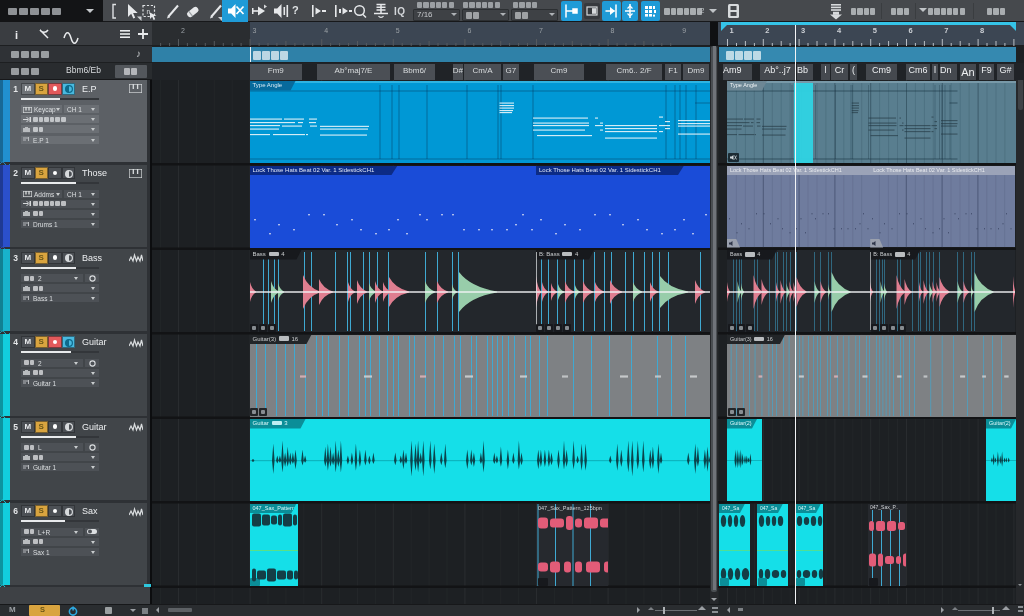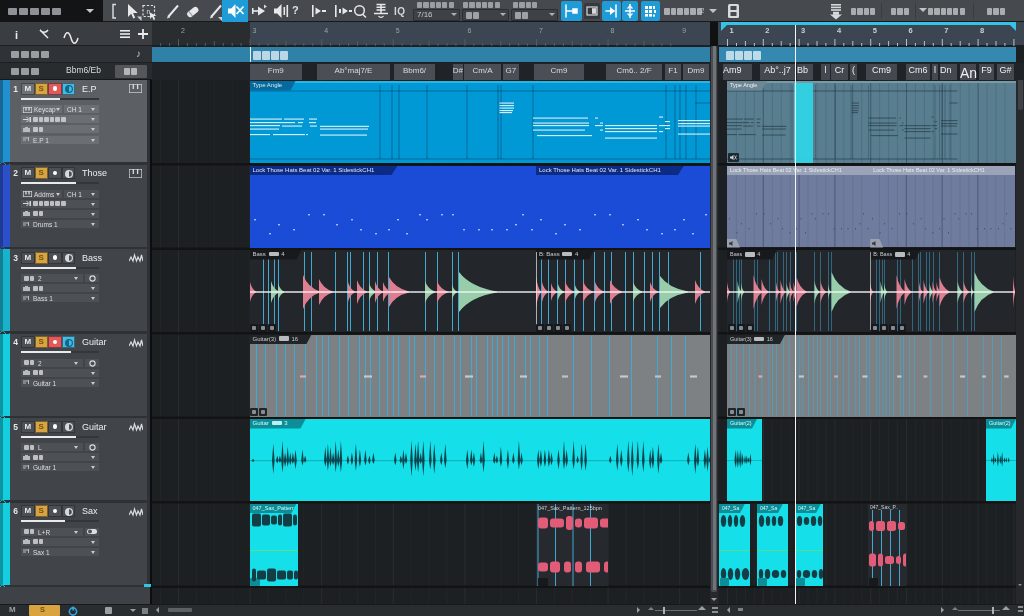--- a/index.html
+++ b/index.html
@@ -1447,21 +1447,21 @@
 <div class="a t " style="left:850px;top:66px;font-size:9px;color:#eef0f2;width:7px;text-align:center;white-space:nowrap;">(</div>
 <div class="a " style="left:866px;top:63.5px;width:31px;height:16px;background:#45494f;overflow:hidden;"></div>
 <div class="a t " style="left:866px;top:66px;font-size:9px;color:#eef0f2;width:31px;text-align:center;white-space:nowrap;">Cm9</div>
 <div class="a " style="left:906px;top:63.5px;width:24px;height:16px;background:#45494f;overflow:hidden;"></div>
 <div class="a t " style="left:906px;top:66px;font-size:9px;color:#eef0f2;width:24px;text-align:center;white-space:nowrap;">Cm6</div>
 <div class="a " style="left:932px;top:63.5px;width:6px;height:16px;background:#45494f;overflow:hidden;"></div>
 <div class="a t " style="left:932px;top:66px;font-size:9px;color:#eef0f2;width:6px;text-align:center;white-space:nowrap;">l</div>
 <div class="a " style="left:940px;top:63.5px;width:17px;height:16px;background:#45494f;overflow:hidden;"></div>
 <div class="a t " style="left:940px;top:66px;font-size:9px;color:#eef0f2;width:17px;text-align:left;white-space:nowrap;">Dn</div>
 <div class="a " style="left:960px;top:63.5px;width:16px;height:16px;background:#45494f;overflow:hidden;"></div>
-<div class="a t " style="left:960px;top:66px;font-size:14px;color:#eef0f2;width:16px;text-align:center;white-space:nowrap;">An</div>
+<div class="a t " style="left:960px;top:66px;font-size:11px;color:#eef0f2;width:16px;text-align:center;white-space:nowrap;">An</div>
 <div class="a " style="left:979px;top:63.5px;width:15px;height:16px;background:#45494f;overflow:hidden;"></div>
 <div class="a t " style="left:979px;top:66px;font-size:9px;color:#eef0f2;width:15px;text-align:center;white-space:nowrap;">F9</div>
 <div class="a " style="left:997px;top:63.5px;width:17px;height:16px;background:#45494f;overflow:hidden;"></div>
 <div class="a t " style="left:997px;top:66px;font-size:9px;color:#eef0f2;width:17px;text-align:center;white-space:nowrap;">G#</div>
 <div class="a " style="left:795px;top:25px;width:1px;height:55px;background:#f2f4f6;"></div>
 <div class="a " style="left:0px;top:80px;width:152px;height:524px;background:#2e3135;"></div>
 <div class="a " style="left:150px;top:80px;width:2px;height:524px;background:#0c0d0f;"></div>
 <div class="a " style="left:0px;top:80px;width:3px;height:82px;background:#2190d0;filter:brightness(.72);"></div>
 <div class="a " style="left:3px;top:80px;width:7px;height:82px;background:#2190d0;"></div>
 <div class="a " style="left:10px;top:80px;width:137px;height:82px;background:#5c6065;"></div>

